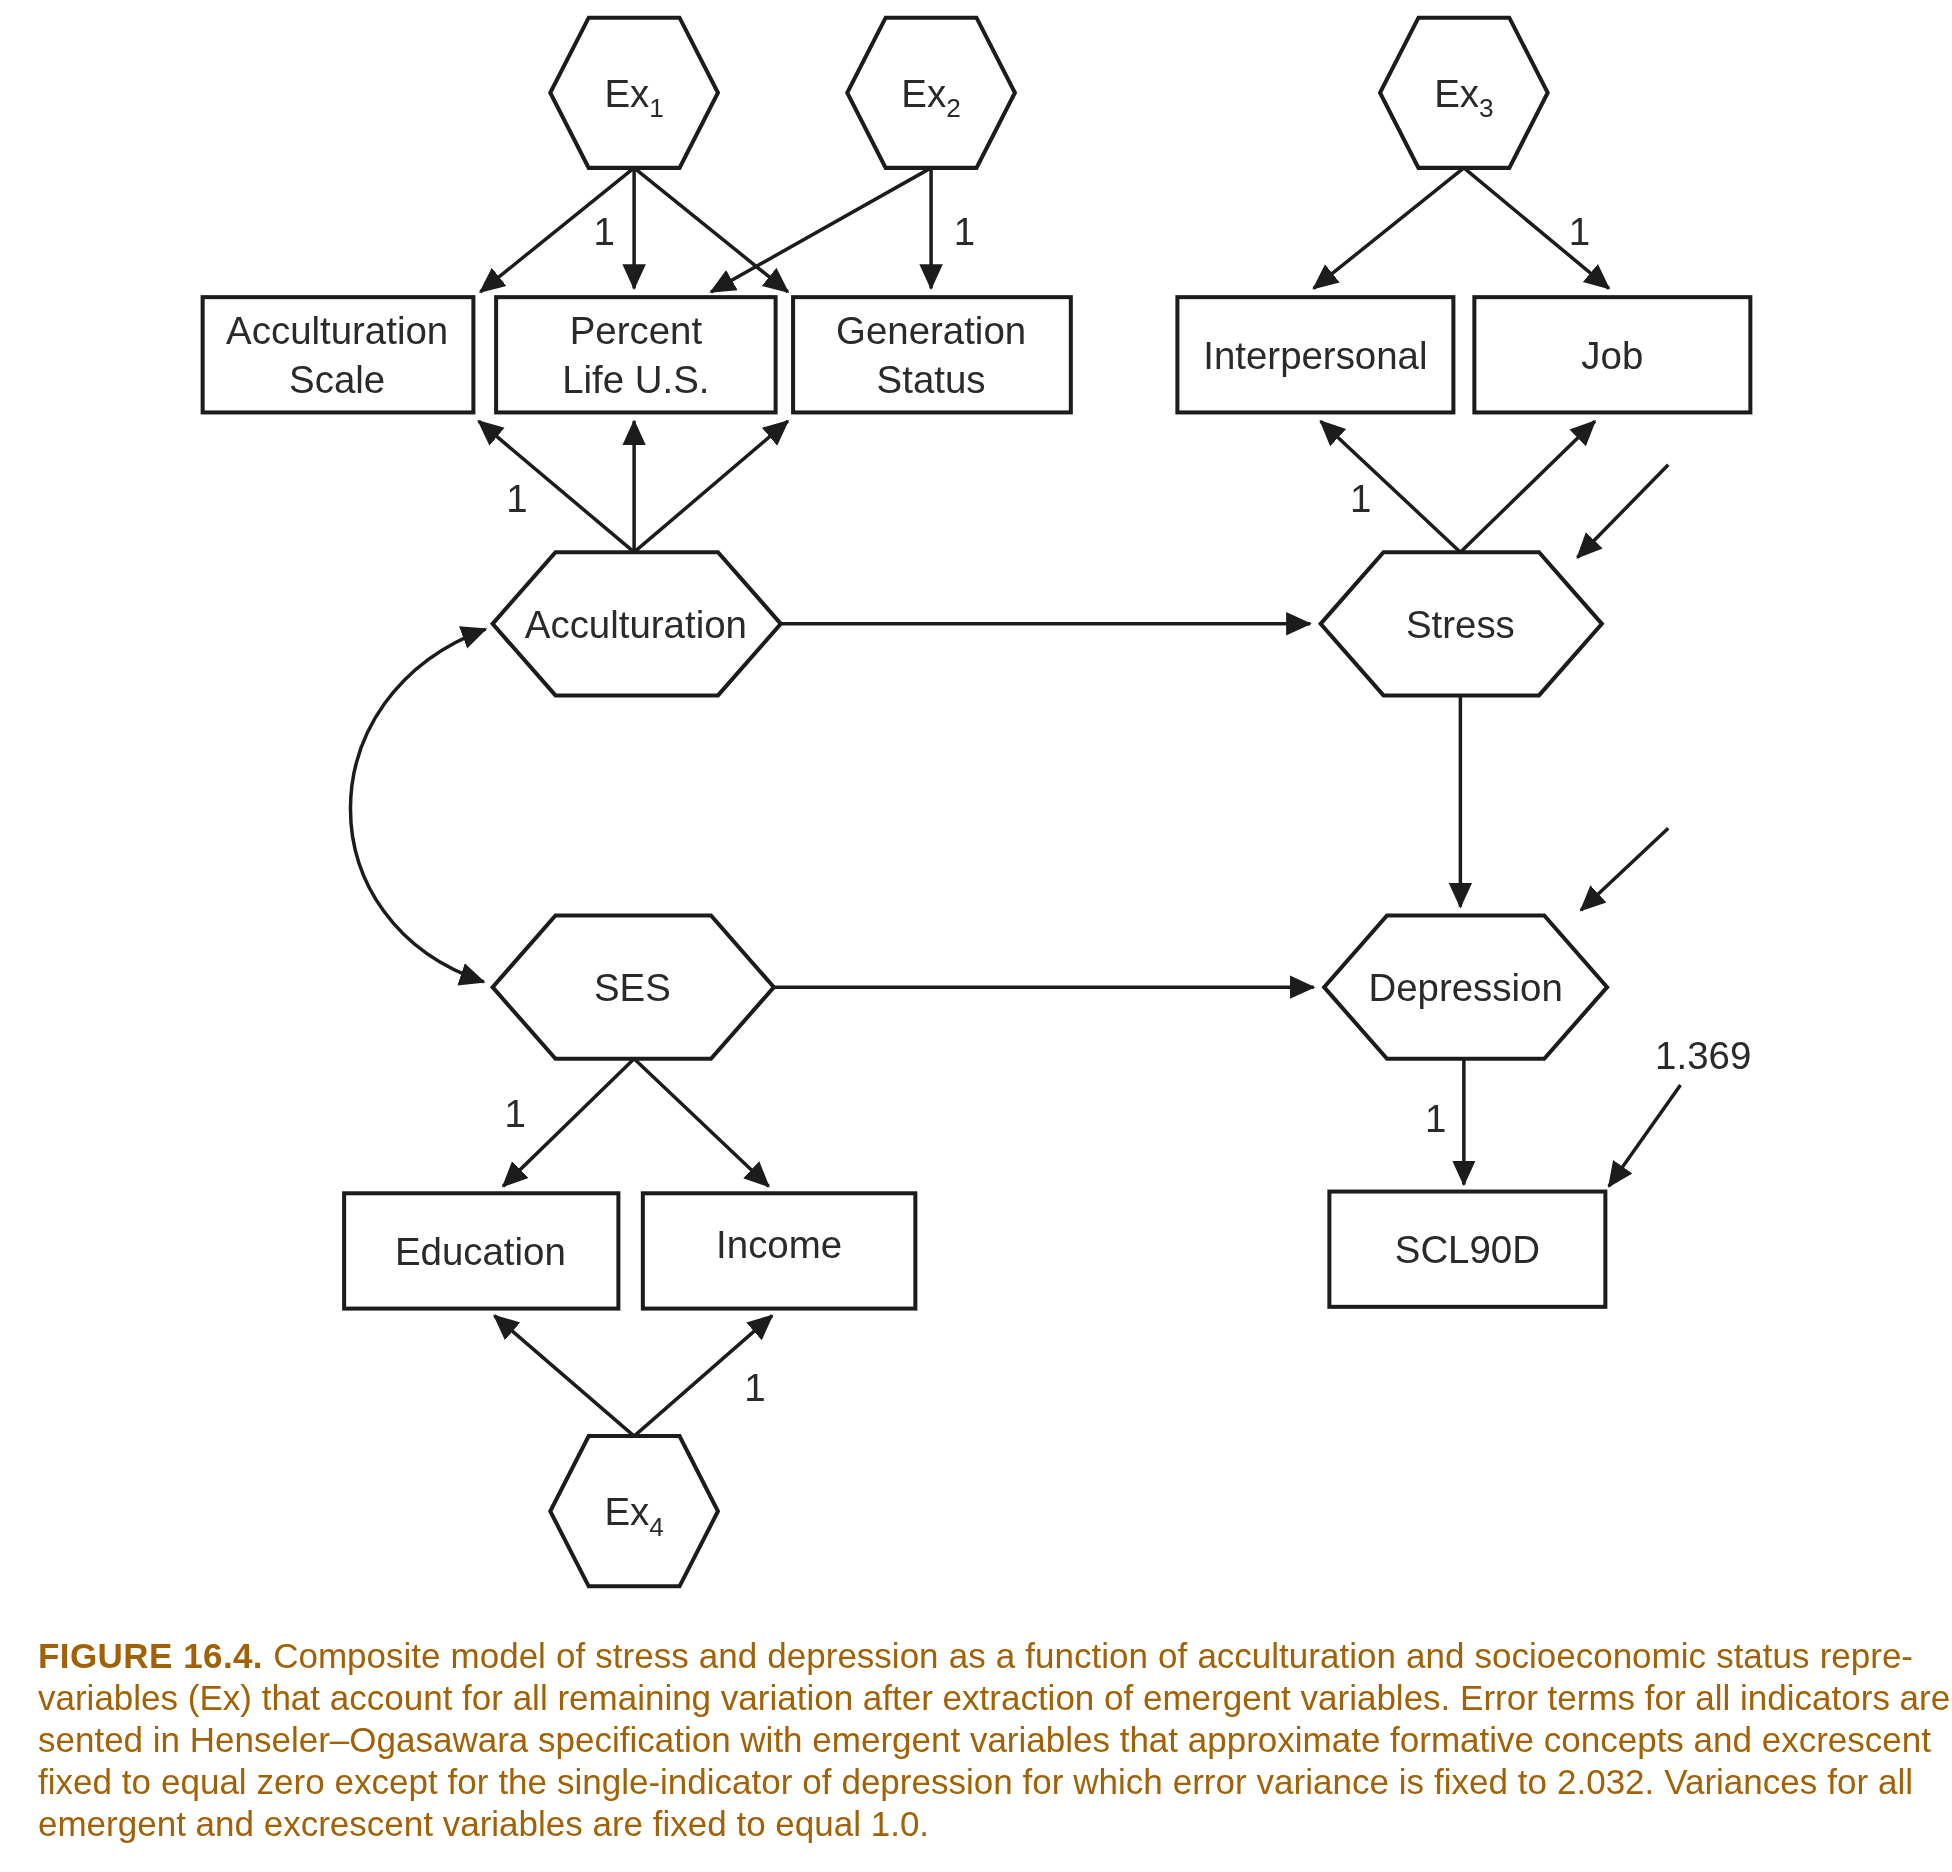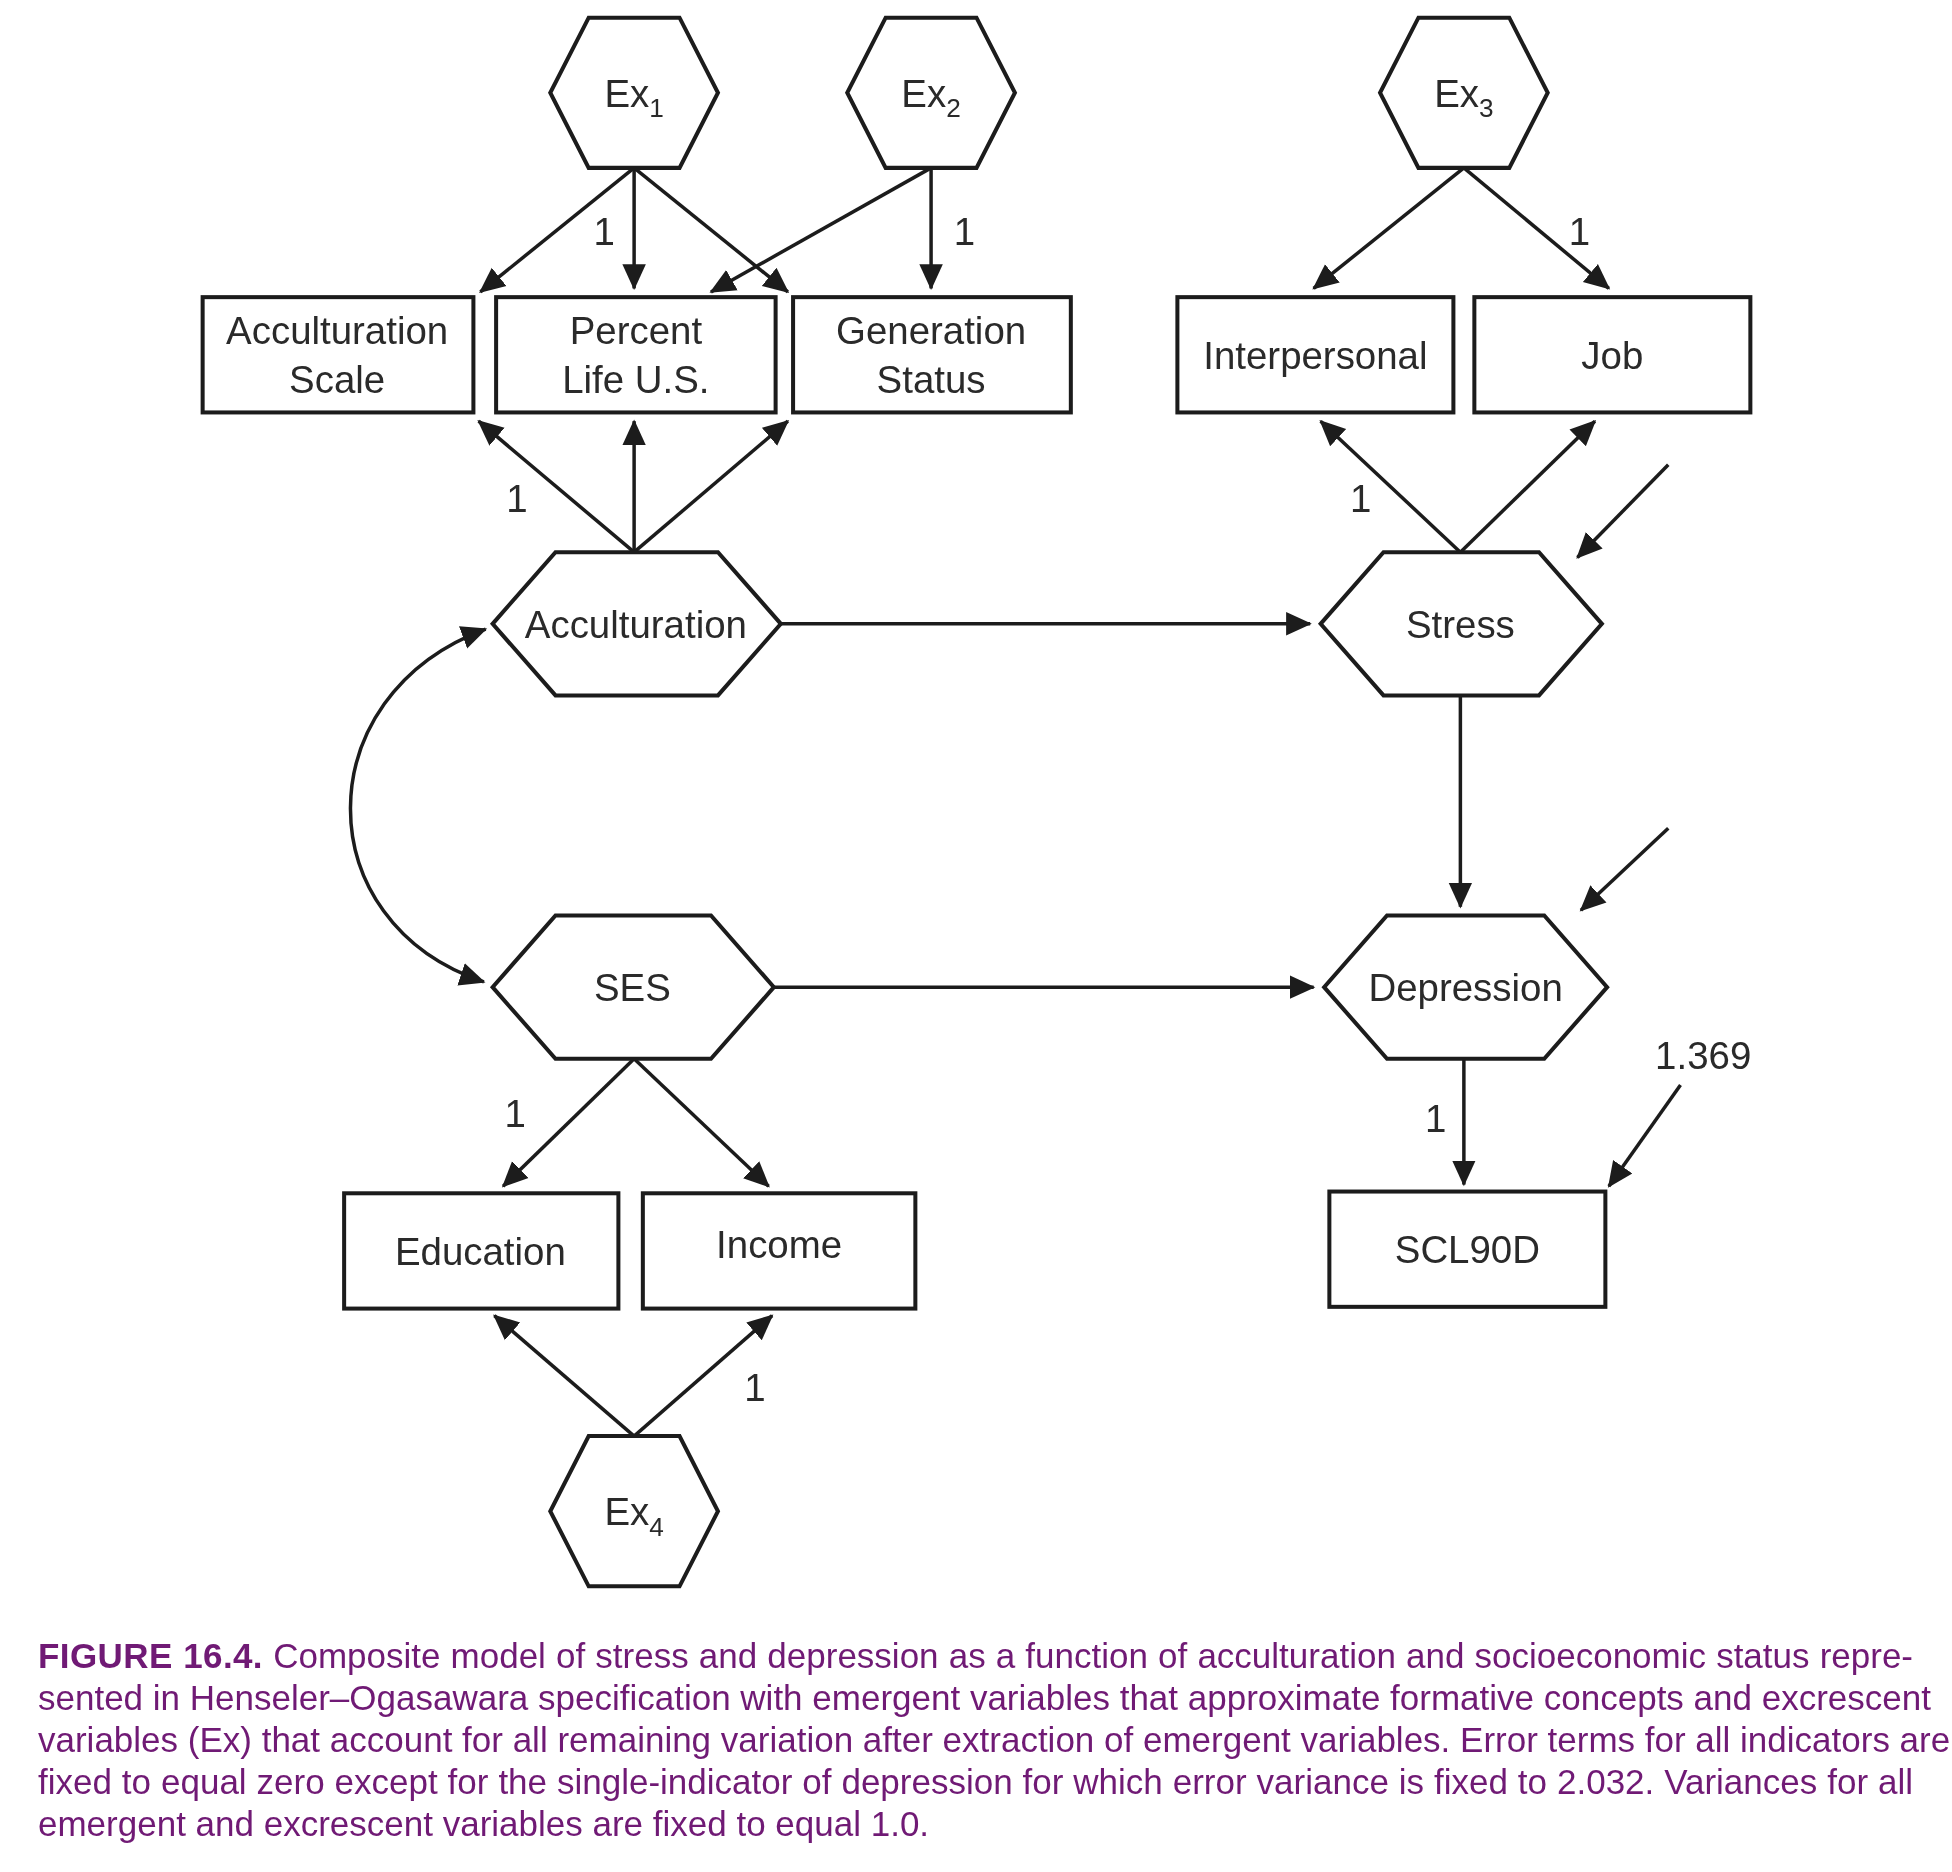--- a/index.html
+++ b/index.html
@@ -5,21 +5,21 @@
   html,body{margin:0;padding:0;background:#ffffff;}
   body{width:1953px;height:1873px;position:relative;font-family:"Liberation Sans",sans-serif;}
   .page{position:absolute;inset:0;background:#fff;}
   svg{position:absolute;top:0;left:0;}
   .node-shape{fill:#ffffff;stroke:#1c1c1c;stroke-width:2.3;}
   .edge{stroke:#1c1c1c;stroke-width:2;fill:none;}
   .nlabel{fill:#2a2a2a;font-size:22px;font-family:"Liberation Sans",sans-serif;}
   .elabel{fill:#2a2a2a;font-size:22px;font-family:"Liberation Sans",sans-serif;}
   .sub{font-size:15px;}
   .caption{position:absolute;left:38px;right:40px;top:1635px;
-           font-size:35px;line-height:42px;color:#701a75;
+           font-size:35px;line-height:42px;color:#a16207;
            font-family:"Liberation Sans",sans-serif;}
   .cap-line{text-align:justify;text-align-last:justify;white-space:nowrap;}
   .cap-line.last{text-align-last:left;}
   .cap-label{font-weight:bold;letter-spacing:0.4px;}
 </style>
 </head>
 <body>
 
 <div class="page">
 
@@ -143,20 +143,20 @@
     <text class="nlabel" x="446" y="720" text-anchor="middle">Income</text>
   </g>
   <g>
     <rect class="node-shape" x="761" y="682" width="158" height="66"></rect>
     <text class="nlabel" x="840" y="723" text-anchor="middle">SCL90D</text>
   </g>
 </svg>
 
   <div class="caption">
     <div class="cap-line"><span class="cap-label">FIGURE 16.4.</span> <span>Composite model of stress and depression as a function of acculturation and socioeconomic status repre-</span></div>
+    <div class="cap-line">variables (Ex) that account for all remaining variation after extraction of emergent variables. Error terms for all indicators are</div>
     <div class="cap-line">sented in Henseler–Ogasawara specification with emergent variables that approximate formative concepts and excrescent</div>
-    <div class="cap-line">variables (Ex) that account for all remaining variation after extraction of emergent variables. Error terms for all indicators are</div>
     <div class="cap-line">fixed to equal zero except for the single-indicator of depression for which error variance is fixed to 2.032. Variances for all</div>
     <div class="cap-line last">emergent and excrescent variables are fixed to equal 1.0.</div>
   </div>
 
 </div>
 
 
 </body></html>

